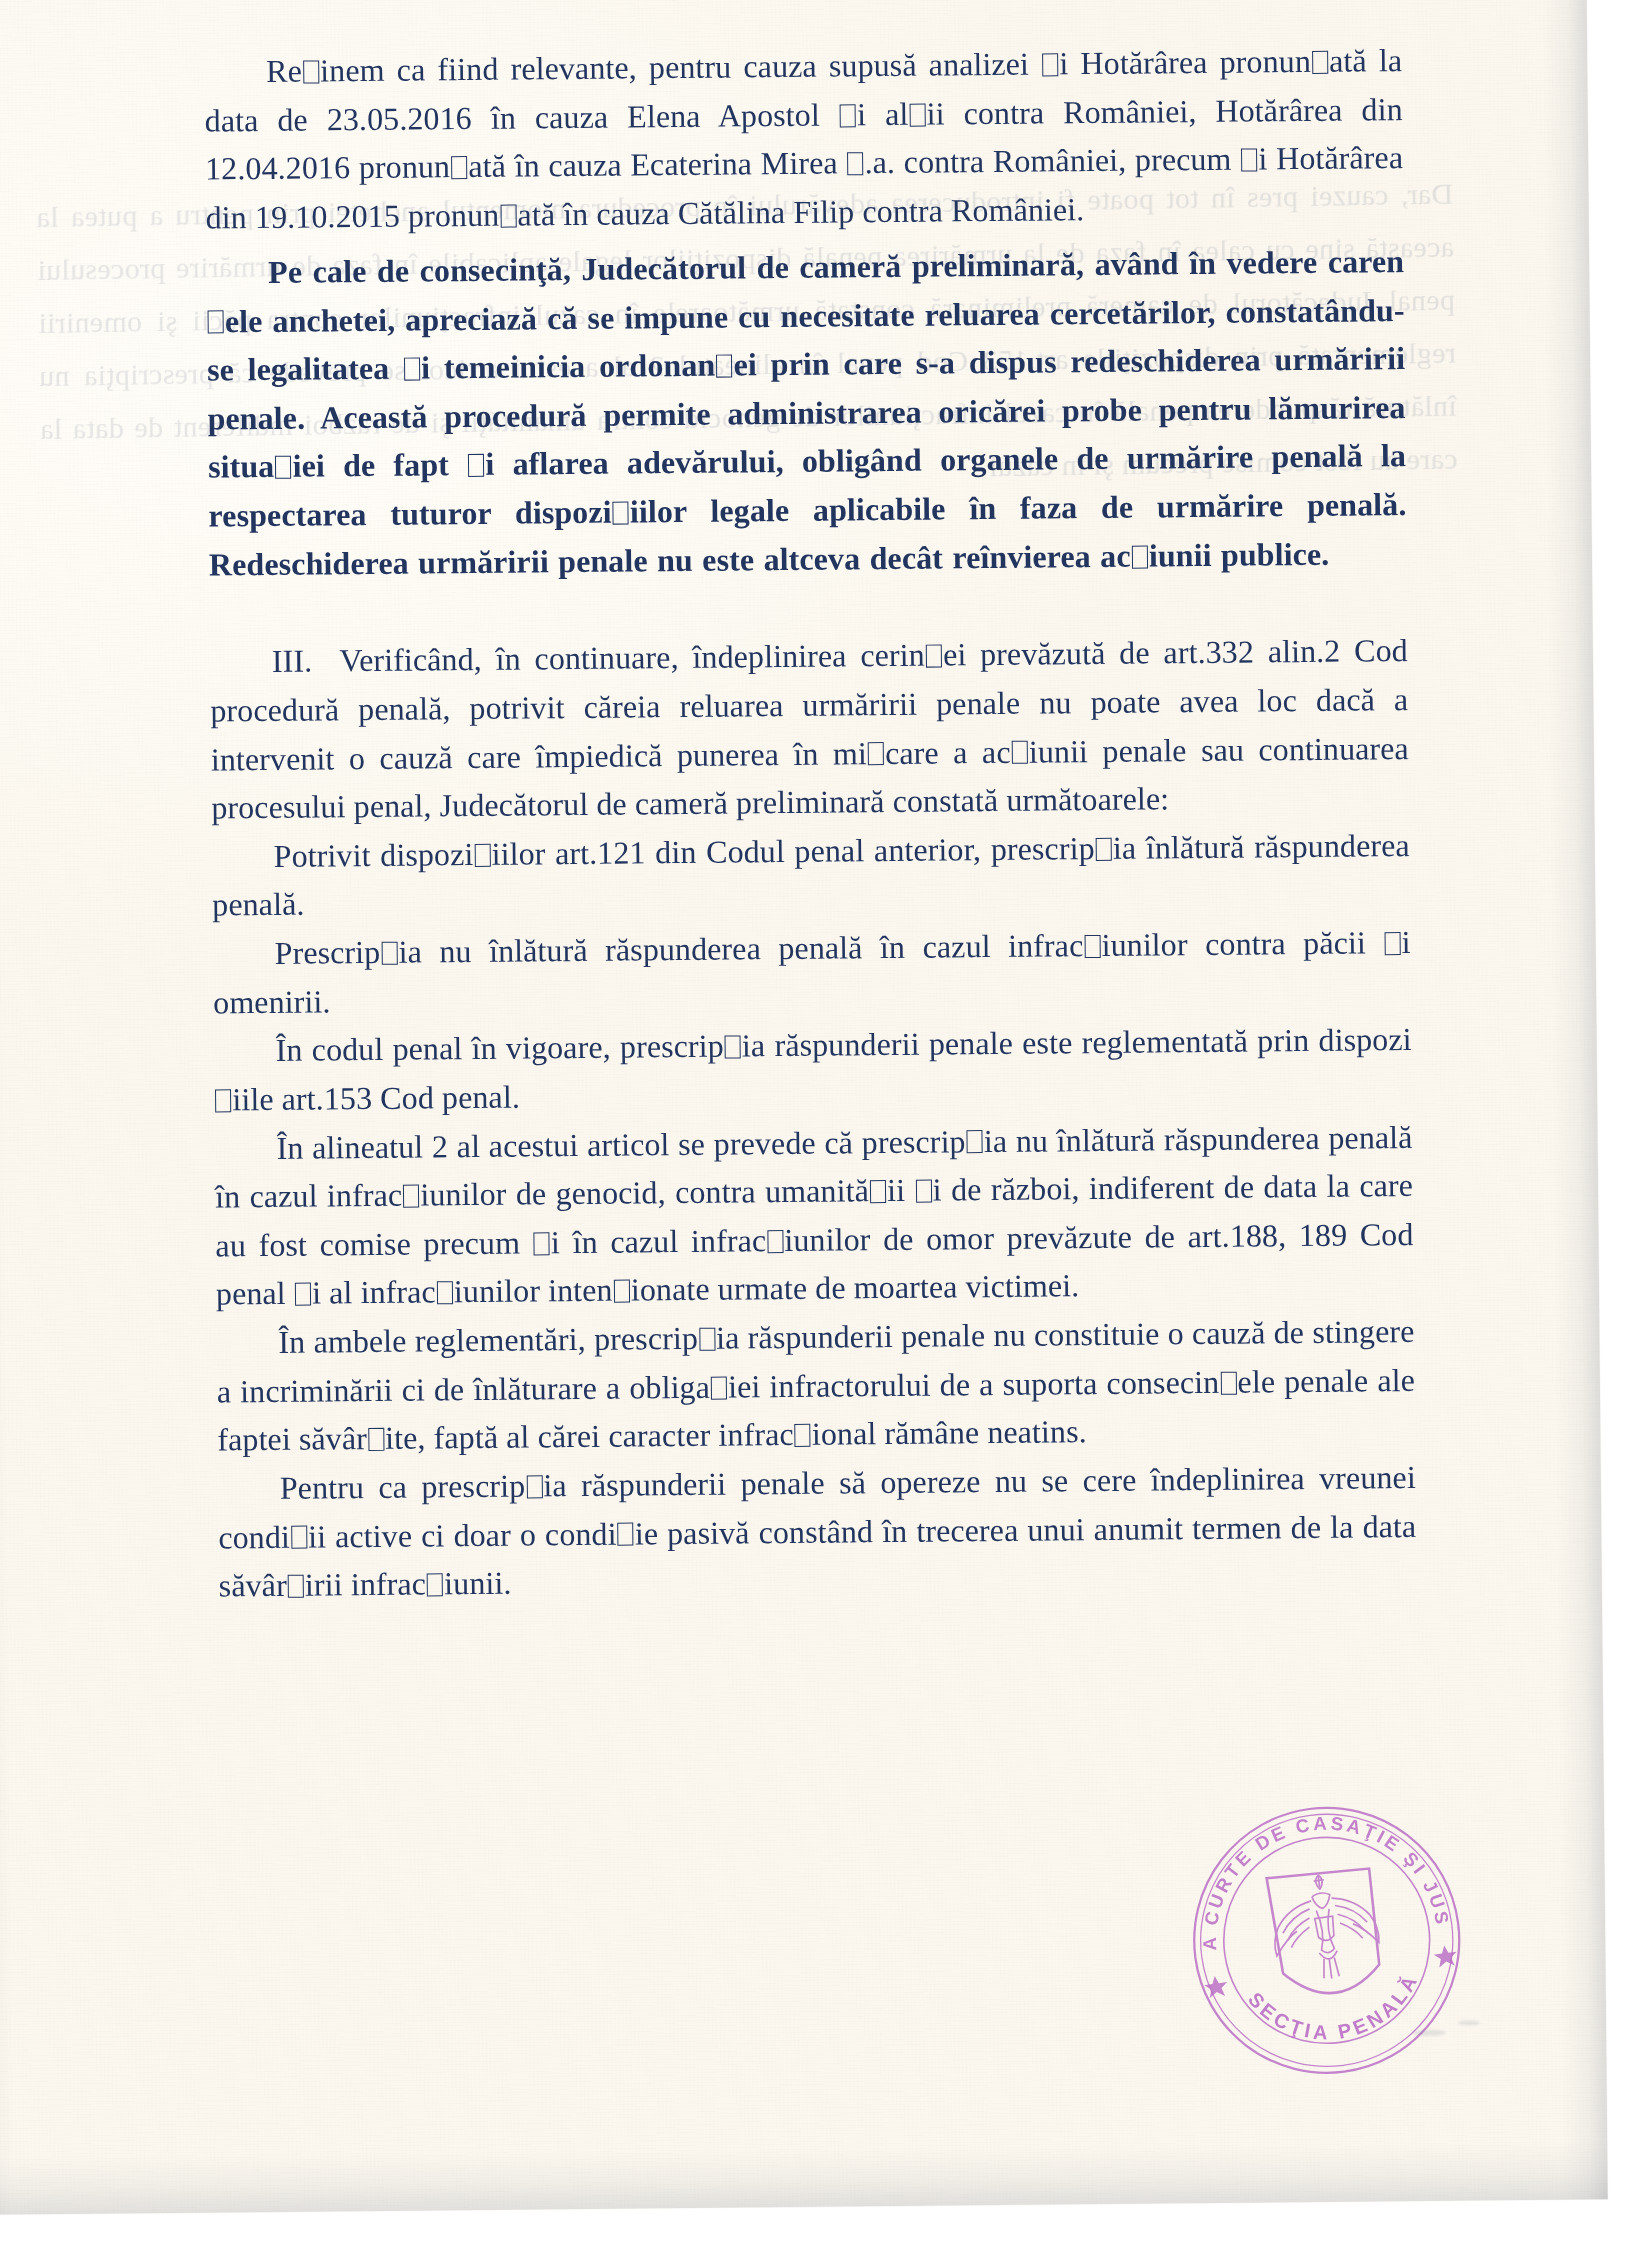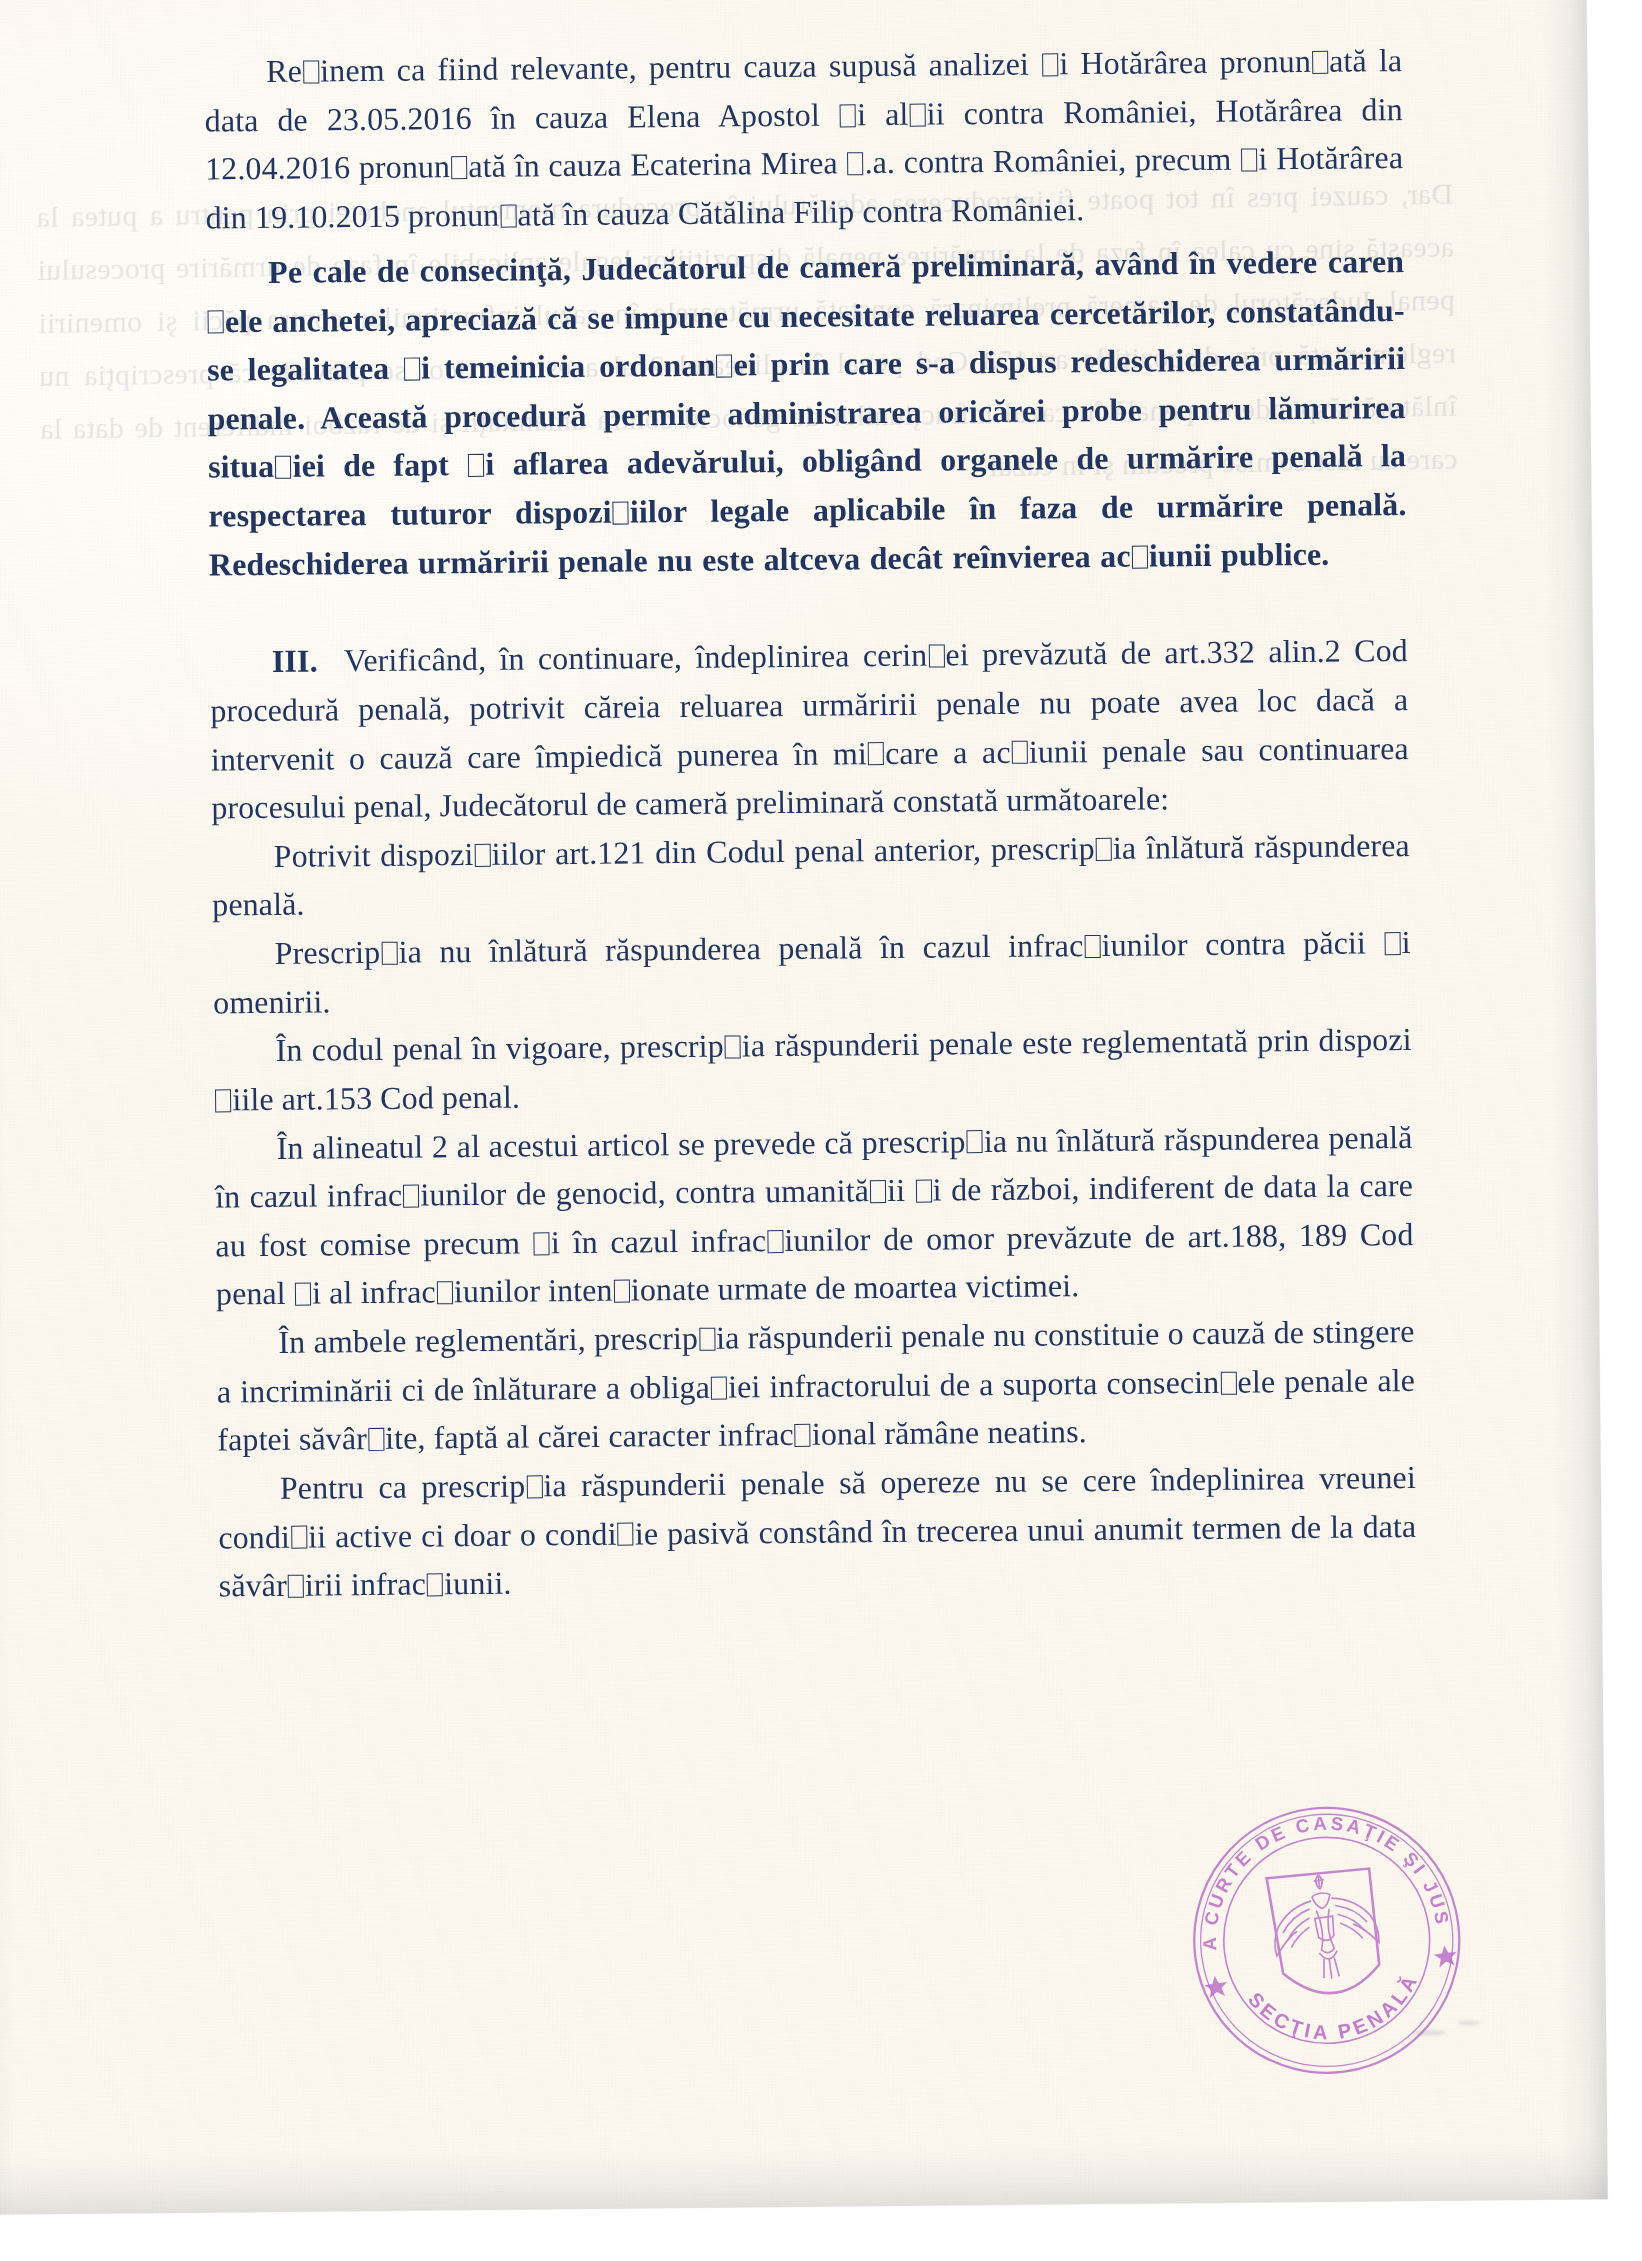--- a/index.html
+++ b/index.html
@@ -112,21 +112,21 @@
 
   .para.bold {
     font-weight: bold;
     letter-spacing: 0.1px;
     word-spacing: 1.3px;
   }
 
   .gap-sm { height: 6.4px; }
   .gap-lg { height: 49px; }
 
-  .numeral { font-weight: bold; margin-top: 14px; }
+  .numeral { font-weight: normal; margin-top: 14px; }
 
   
   .tofu {
     display: inline-block;
     width: 0.50em;
     height: 0.72em;
     border: 1.3px solid #22355f;
     vertical-align: -0.06em;
     margin: 0 0.035em;
     box-sizing: border-box;

